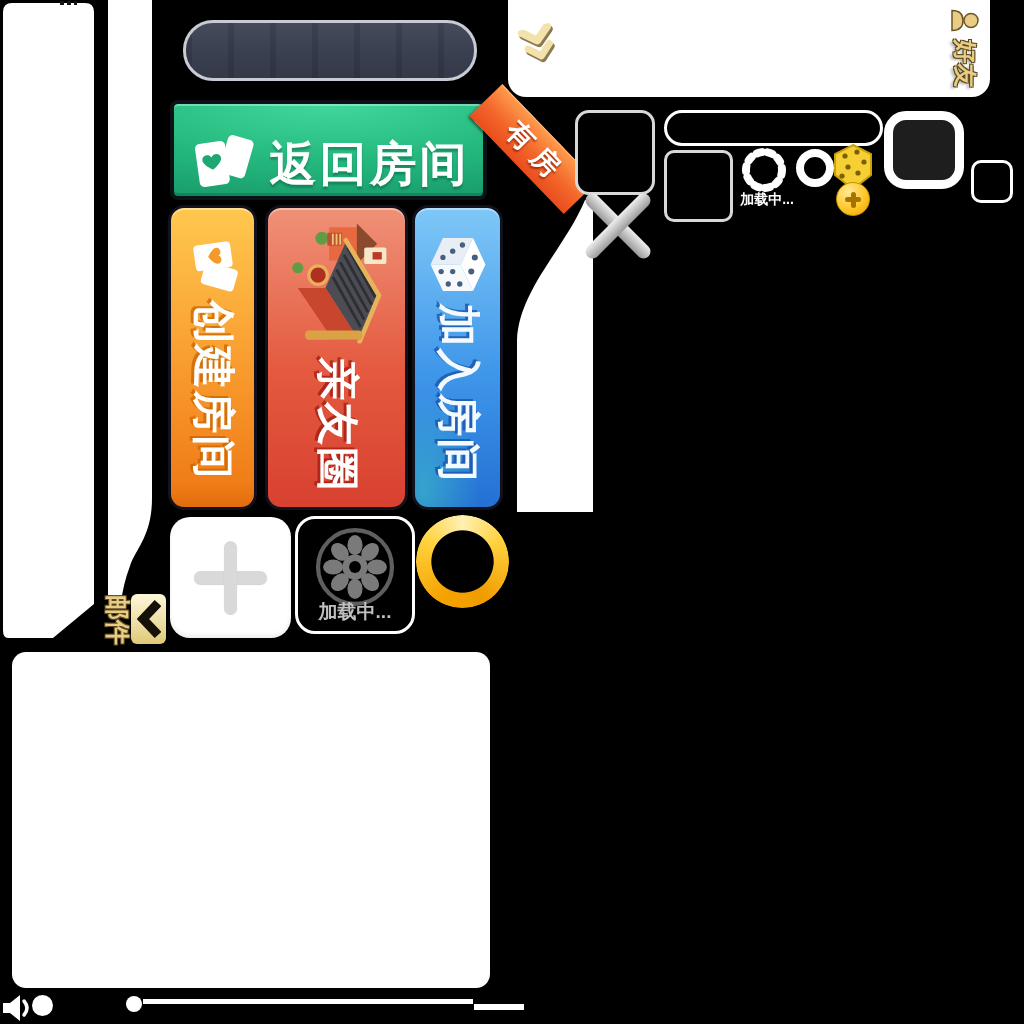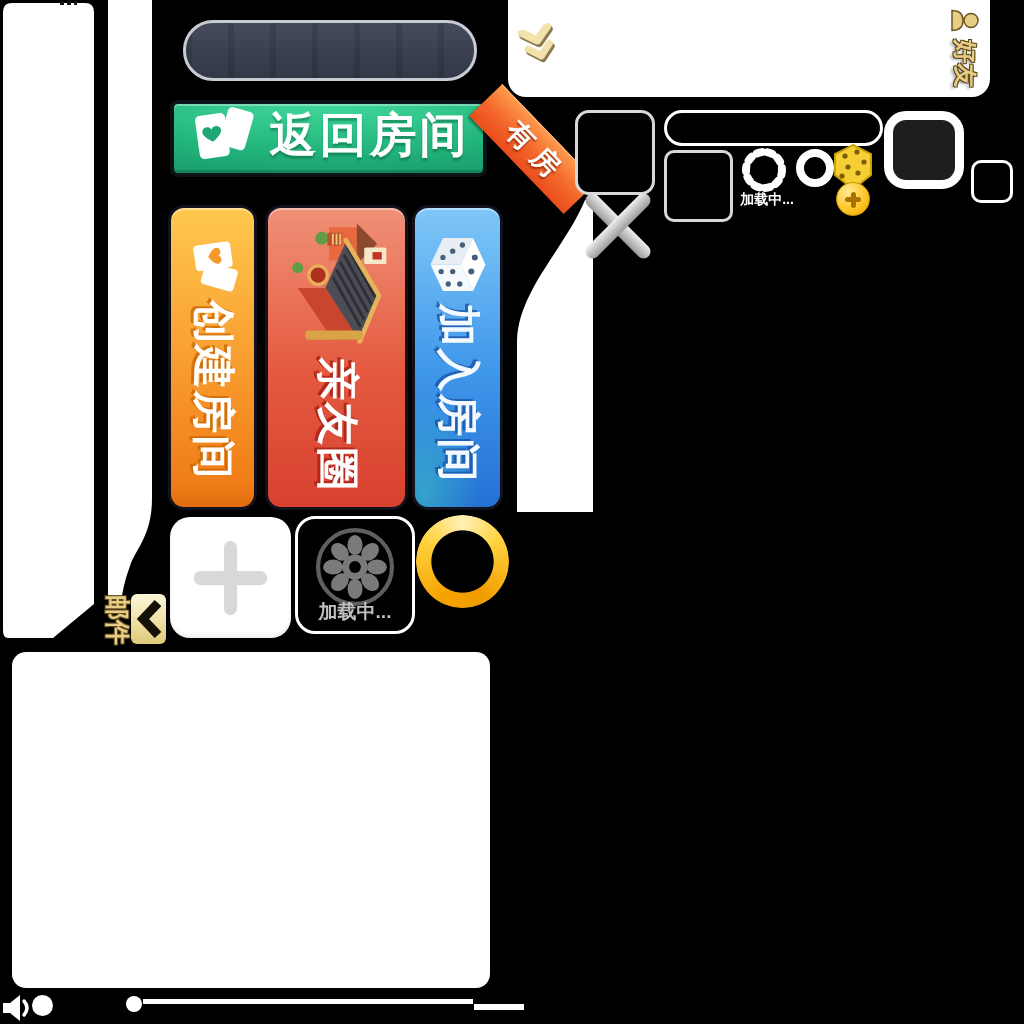--- a/index.html
+++ b/index.html
@@ -23,25 +23,25 @@
   .friends-panel{position:absolute;left:508px;top:0;width:482px;height:97px;background:#fff;
     border-radius:0 0 18px 18px;}
   .dbl-chevron{position:absolute;left:14px;top:26px;transform:rotate(-15deg);}
   .friends-tab{position:absolute;right:2px;top:4px;width:46px;height:88px;}
   .rotwrap{position:absolute;left:50%;top:50%;transform:translate(-50%,-50%) rotate(90deg);
     display:flex;align-items:center;justify-content:center;gap:7px;white-space:nowrap;}
   .gold-text{color:#e9cd84;font-weight:bold;
     text-shadow:1px 1px 0 #5b4a22,-1px 1px 0 #5b4a22,1px -1px 0 #5b4a22,-1px -1px 0 #5b4a22,2px 3px 3px rgba(0,0,0,.35);}
 
   
-  .return-btn{position:absolute;left:170px;top:100px;width:317px;height:77px;border-radius:8px;
+  .return-btn{position:absolute;left:170px;top:100px;width:317px;height:100px;border-radius:8px;
     border:4px solid #0d1118;box-sizing:border-box;cursor:pointer;padding:0;
     background:radial-gradient(140% 120% at 50% 0%,#41d89b 0%,#23b67c 55%,#169567 100%);
     box-shadow:inset 0 2px 0 rgba(255,255,255,.35),inset 0 -3px 0 rgba(0,60,40,.25);
-    display:flex;align-items:flex-start;justify-content:center;gap:14px;}
+    display:flex;align-items:flex-end;justify-content:center;gap:14px;}
   .return-btn .lbl{font-size:47px;font-weight:bold;color:#fff;letter-spacing:3px;
     text-shadow:0 3px 2px rgba(8,90,60,.45);}
 
   
   .ribbon{position:absolute;left:465px;top:126px;width:136px;height:46px;
     transform:rotate(46deg);background:linear-gradient(180deg,#ff9d4e 0%,#f3672b 55%,#ea4d1d 100%);
     box-shadow:0 2px 3px rgba(0,0,0,.5),inset 0 1px 0 rgba(255,255,255,.4);
     display:flex;align-items:center;justify-content:center;}
   .ribbon span{color:#fff;font-weight:bold;font-size:28px;letter-spacing:8px;padding-left:8px;
     text-shadow:1px 2px 2px rgba(130,25,0,.7);}

